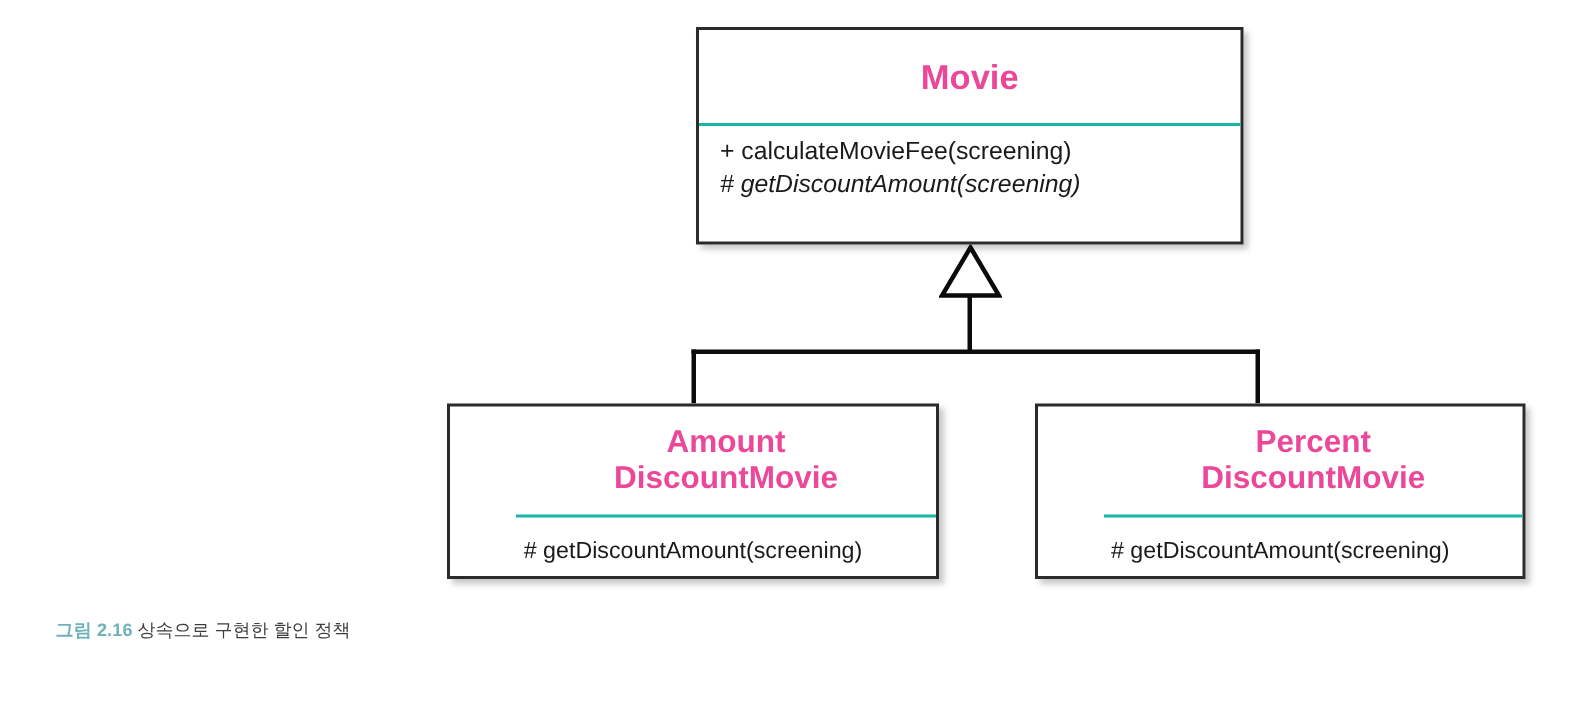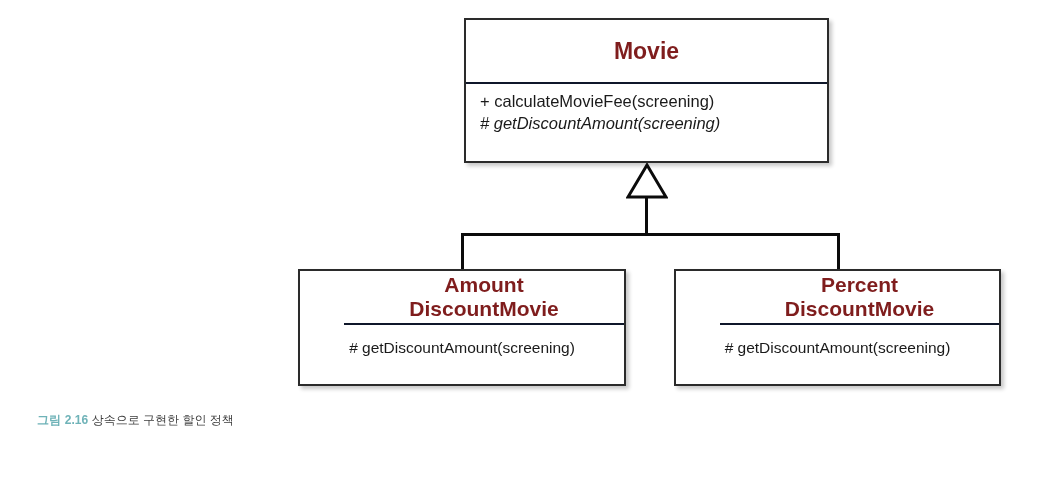--- a/index.html
+++ b/index.html
@@ -27,22 +27,22 @@
     border: 2px solid #2b2b2b;
     box-shadow: 3px 3px 4px rgba(0,0,0,0.22);
   }
   .uml-header {
     box-sizing: border-box;
     display: flex;
     align-items: center;
     justify-content: center;
     text-align: right;
     font-weight: bold;
-    color: #7f1d1d;
-    border-bottom: 2px solid #0f172a;
+    color: #ec4899;
+    border-bottom: 2px solid #14b8a6;
   }
   .uml-header .title-line {
     display: block;
     line-height: 1.16;
     white-space: pre;
   }
   .uml-body {
     box-sizing: border-box;
     display: flex;
     flex-direction: column;
@@ -75,32 +75,32 @@
     font-size: 16.5px;
   }
 
   
   .subclass {
     top: 269px;
     width: 328px;
     height: 117px;
   }
   .subclass .uml-header {
-    height: 54px;
+    height: 74px;
     font-size: 21px;
     flex-direction: column;
     margin-left: 44px;
   }
   .subclass .uml-body {
     height: 46px;
     align-items: center;
     font-size: 15.5px;
   }
   #amount-discount-movie-class { left: 298px; }
-  #percent-discount-movie-class { left: 674px; width: 327px; }
+  #percent-discount-movie-class { left: 690px; width: 327px; }
 
   
   .edge {
     position: absolute;
     background: #0b0b0b;
   }
   
   #gen-stem {
     left: 645px;
     top: 196px;

